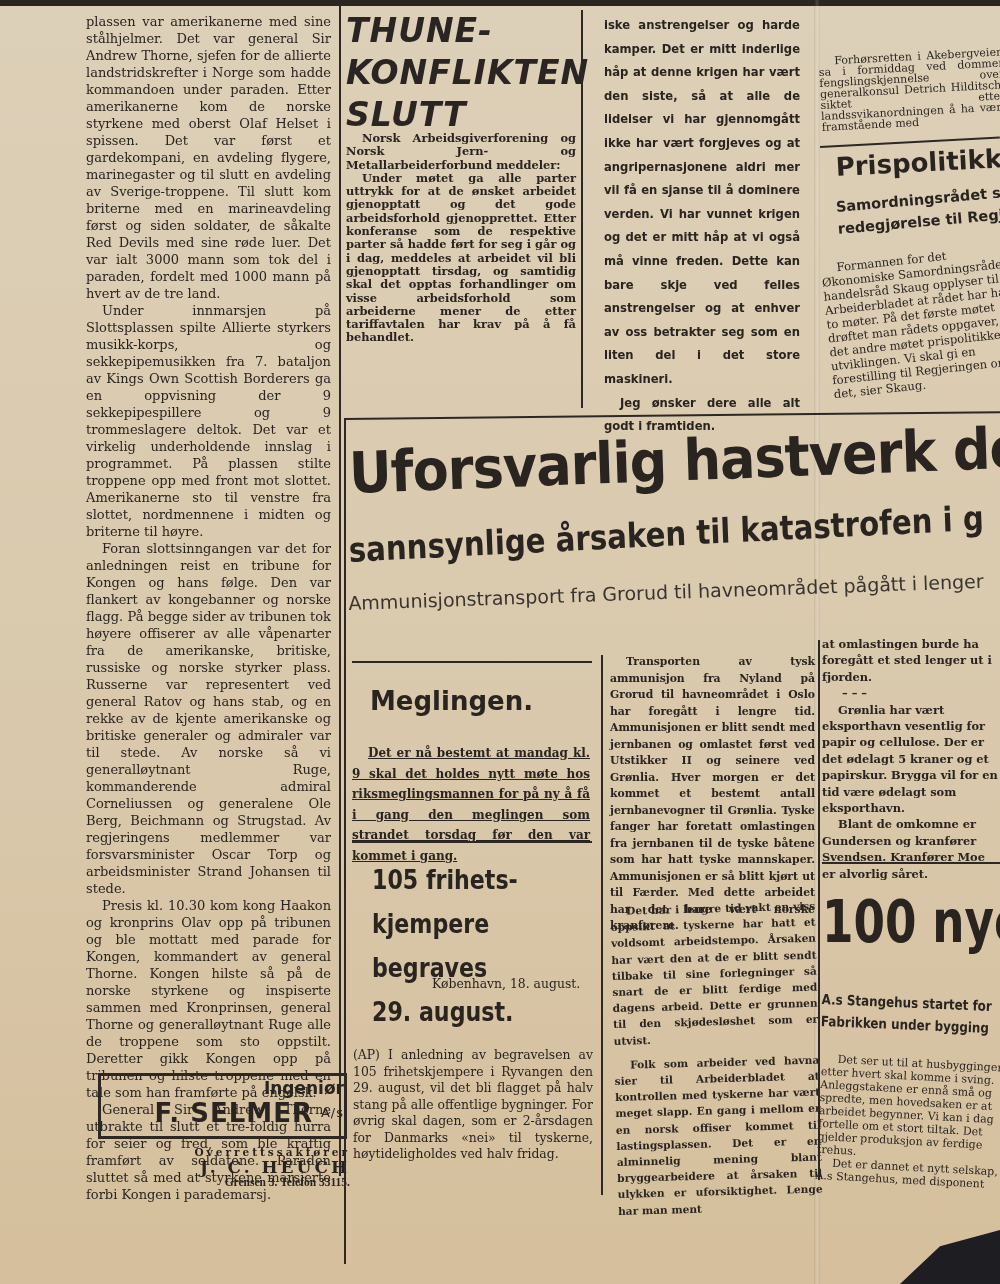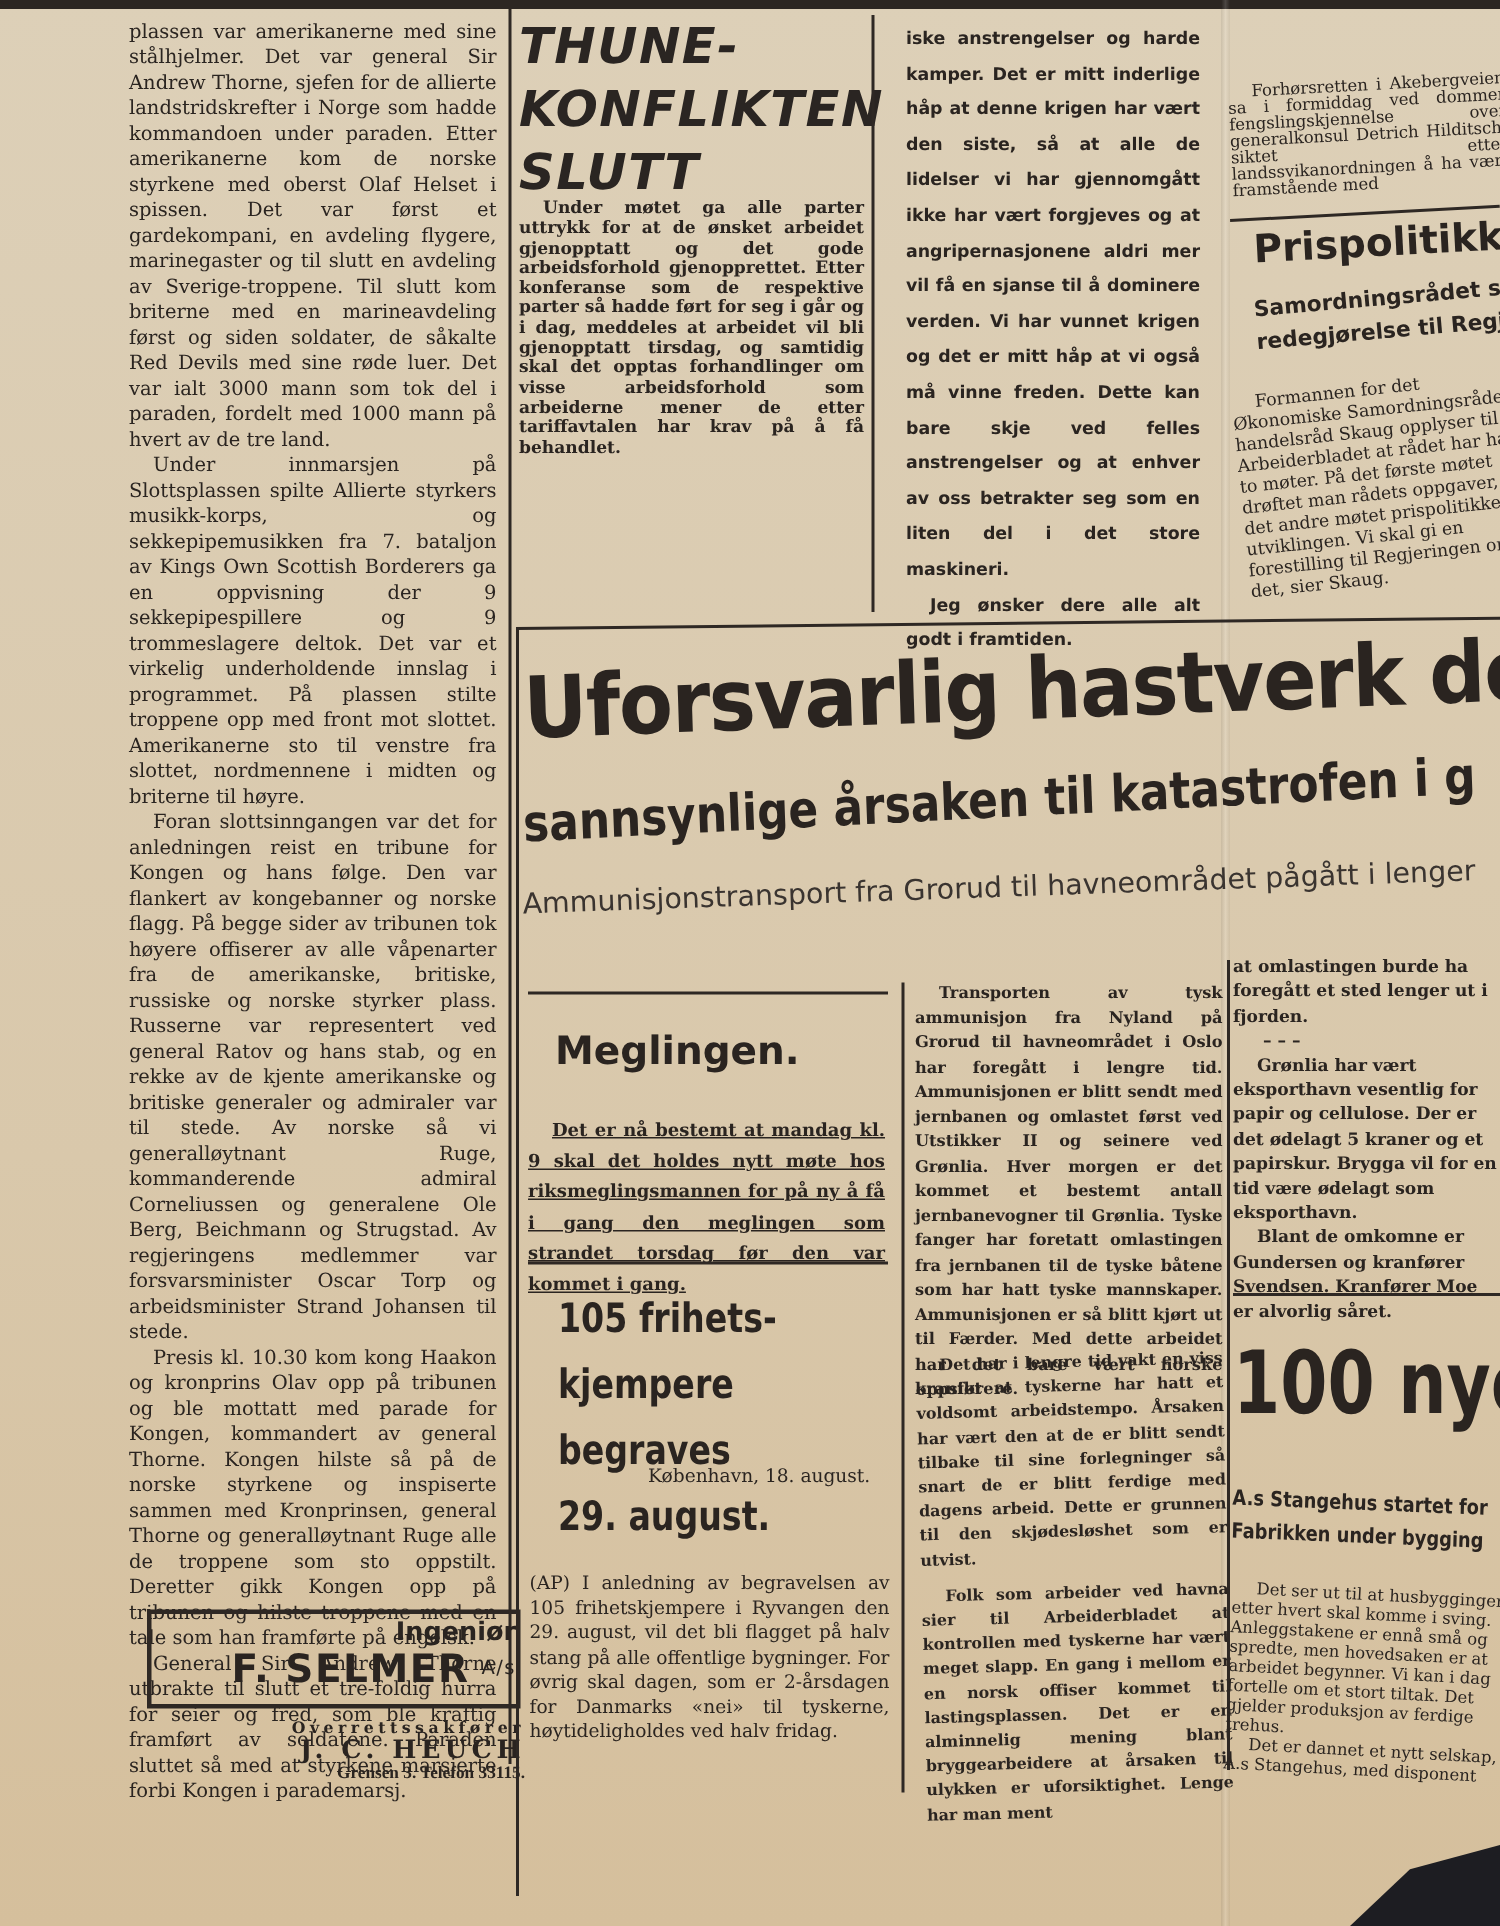--- a/index.html
+++ b/index.html
@@ -110,20 +110,21 @@
   <div id="ad-line2"><span>F. SELMER</span><small>A/s</small></div>
 </div>
 <div id="ad2">
   <div id="ad2-l1">Overrettssakfører</div>
   <div id="ad2-l2">J. C. HEUCH</div>
   <div id="ad2-l3">Grensen 3. Telefon 33115.</div>
 </div>
 
 <div id="thune-head">THUNE-KONFLIKTEN SLUTT</div>
 <div class="col" id="col-thune">
+  <p>Norsk Arbeidsgiverforening og Norsk Jern- og Metallarbeiderforbund meddeler:</p>
   <p>Under møtet ga alle parter uttrykk for at de ønsket arbeidet gjenopptatt og det gode arbeidsforhold gjenopprettet. Etter konferanse som de respektive parter så hadde ført for seg i går og i dag, meddeles at arbeidet vil bli gjenopptatt tirsdag, og samtidig skal det opptas forhandlinger om visse arbeidsforhold som arbeiderne mener de etter tariffavtalen har krav på å få behandlet.</p>
 </div>
 <div class="rule-v" style="left:581px; top:10px; height:398px;"></div>
 
 <div class="col" id="col-speech">
   <p class="noindent">iske anstrengelser og harde kamper. Det er mitt inderlige håp at denne krigen har vært den siste, så at alle de lidelser vi har gjennomgått ikke har vært forgjeves og at angripernasjonene aldri mer vil få en sjanse til å dominere verden. Vi har vunnet krigen og det er mitt håp at vi også må vinne freden. Dette kan bare skje ved felles anstrengelser og at enhver av oss betrakter seg som en liten del i det store maskineri.</p>
   <p>Jeg ønsker dere alle alt godt i framtiden.</p>
 </div>
 
 <div class="col" id="col-rt-top">

